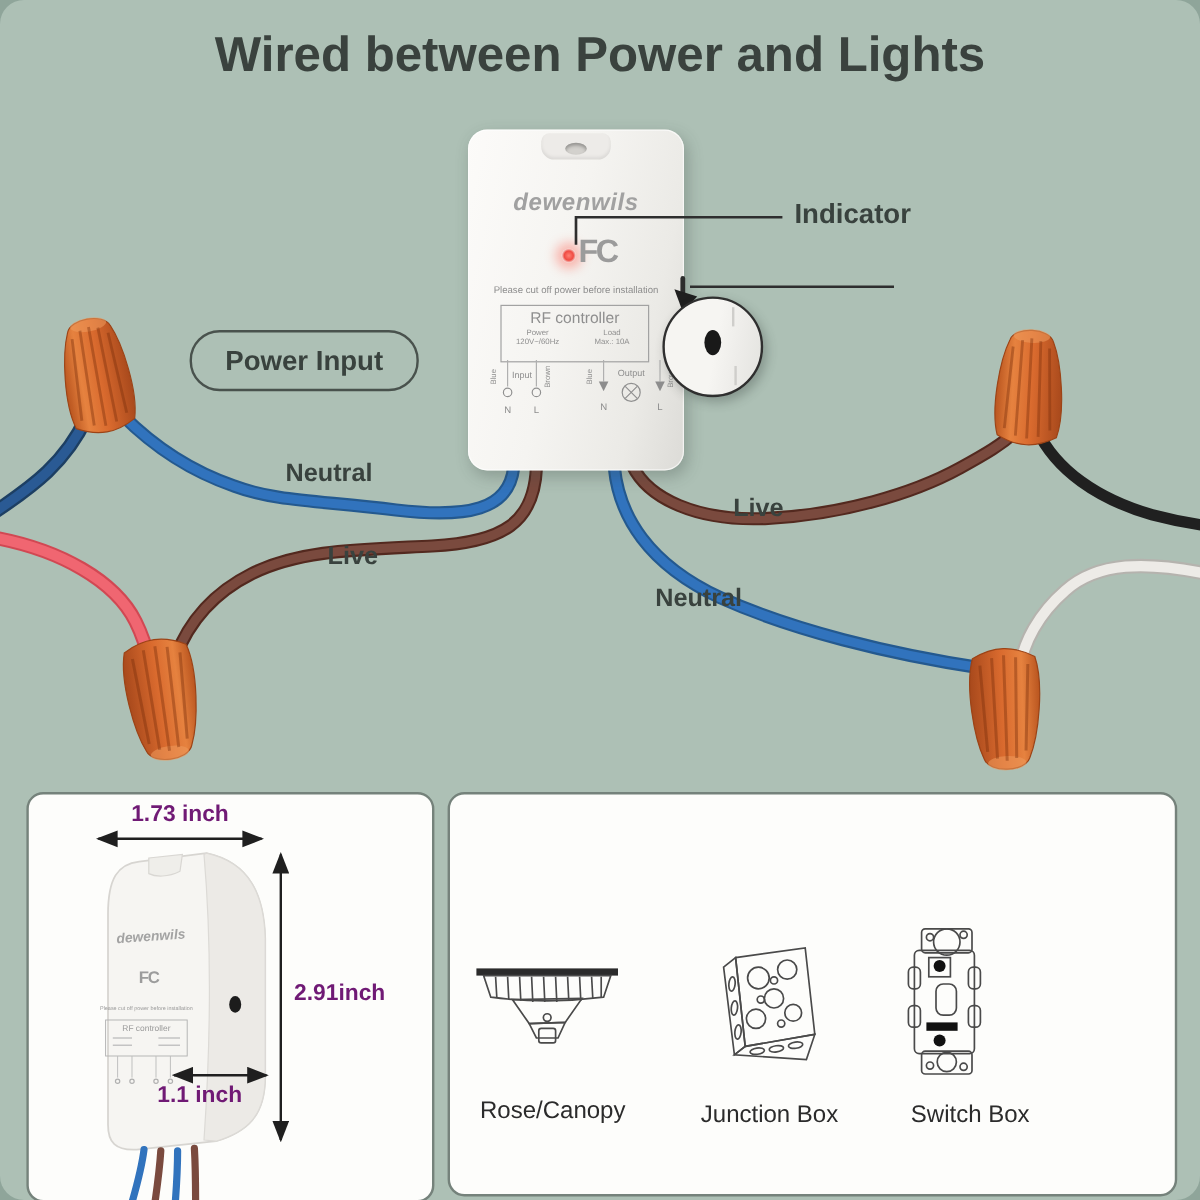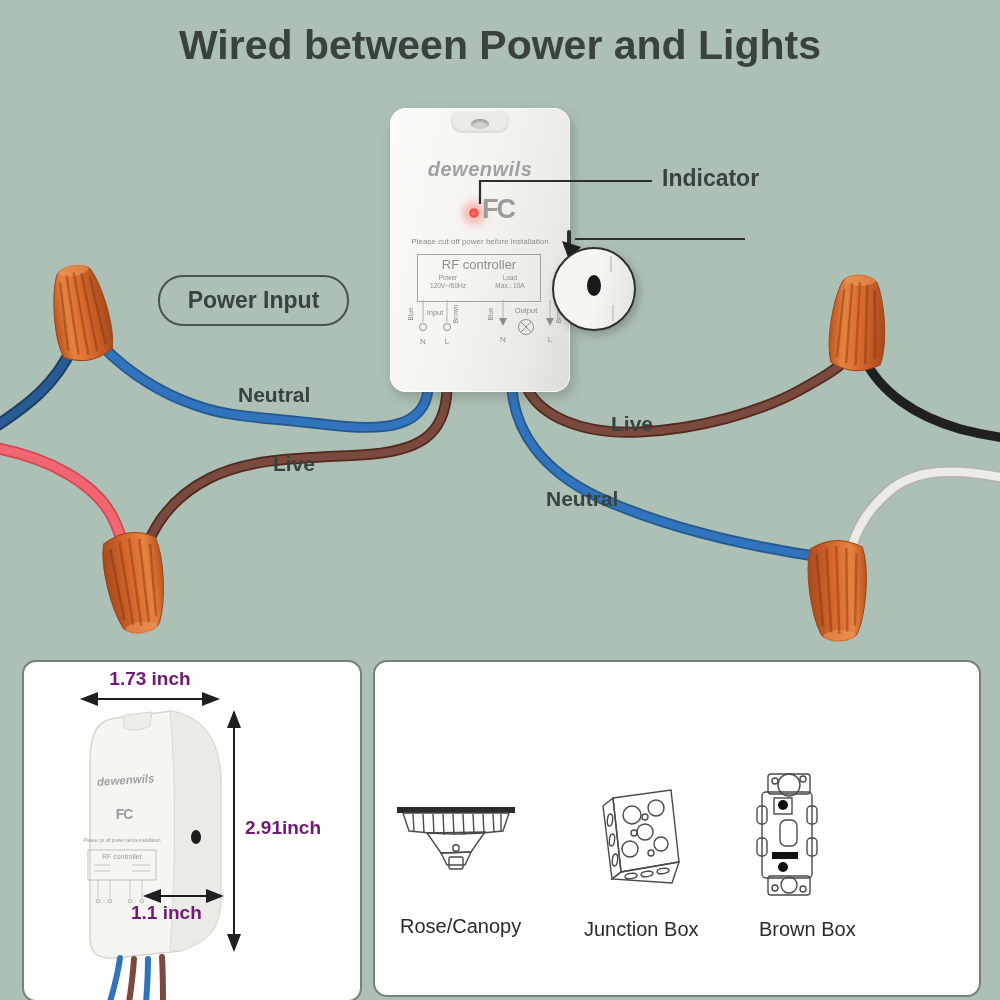--- a/index.html
+++ b/index.html
@@ -1,17 +1,17 @@
 <!DOCTYPE html>
 <html><head>
 <meta charset="utf-8">
 <style>
   html,body{margin:0;padding:0;background:#8fa59a;}
   .stage{position:relative;width:1000px;height:1000px;overflow:hidden;
-         background:#adc0b5;font-family:"Liberation Sans",sans-serif;}
+         background:#adc0b5;font-family:"Liberation Sans",sans-serif;border-radius:20px;}
   .abs{position:absolute;}
   .title{left:0;top:22px;width:1000px;text-align:center;
          font-size:41px;font-weight:bold;color:#3a423e;letter-spacing:0px;}
   .lbl{color:#39423e;font-size:22px;font-weight:700;white-space:nowrap;}
   .callout-box{border:2px solid #49524d;border-radius:25px;display:flex;
                align-items:center;justify-content:center;color:#39423e;
                font-size:23px;font-weight:600;}
   
   .wires{left:0;top:0;z-index:1;}
   
@@ -287,16 +287,16 @@
         <rect x="12" y="78" width="26" height="7" fill="#111" stroke="none"></rect>
         <circle cx="23" cy="93" r="5" fill="#111" stroke="none"></circle>
         <rect x="8" y="102" width="42" height="19" rx="3"></rect>
         <circle cx="29" cy="111" r="8"></circle>
         <circle cx="15" cy="114" r="3"></circle>
         <circle cx="43" cy="115" r="3"></circle>
       </g>
     </svg>
     <div class="abs fit-lbl" style="left:25px;top:253px;">Rose/Canopy</div>
     <div class="abs fit-lbl" style="left:209px;top:256px;">Junction Box</div>
-    <div class="abs fit-lbl" style="left:384px;top:256px;">Brown Box</div>
+    <div class="abs fit-lbl" style="left:384px;top:256px;">Switch Box</div>
   </div>
 
 </div>
 
 </body></html>

